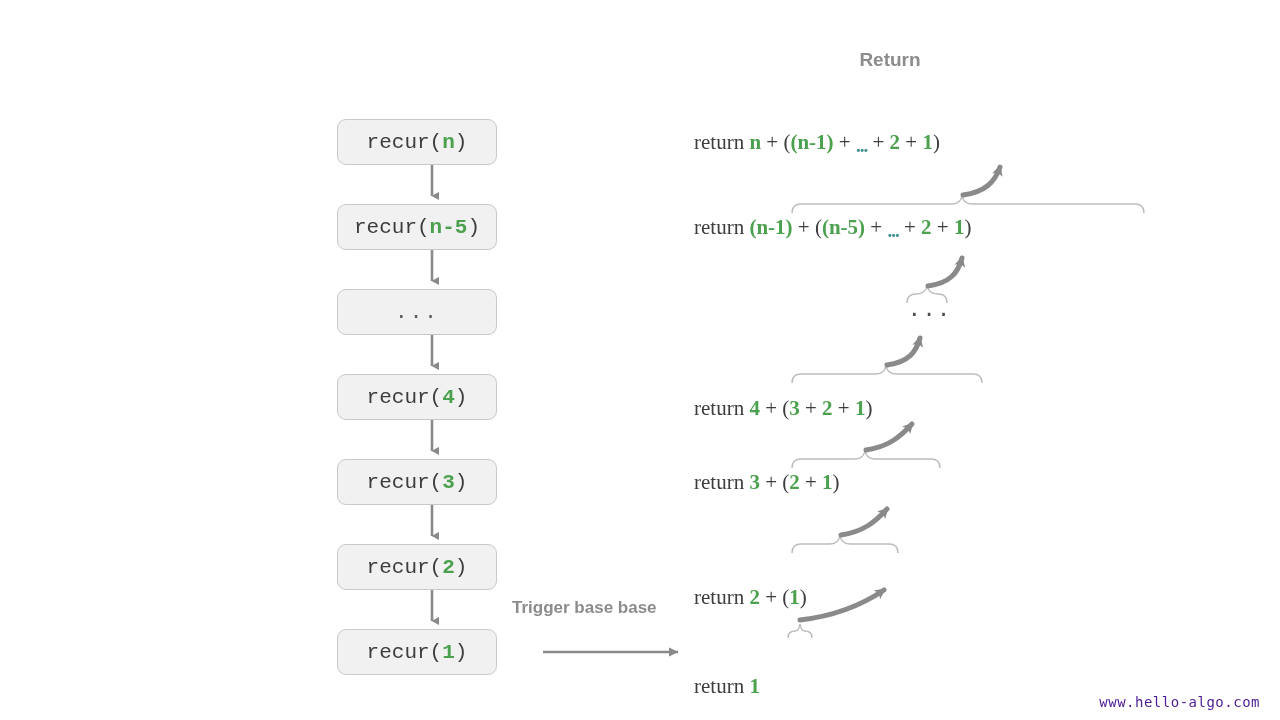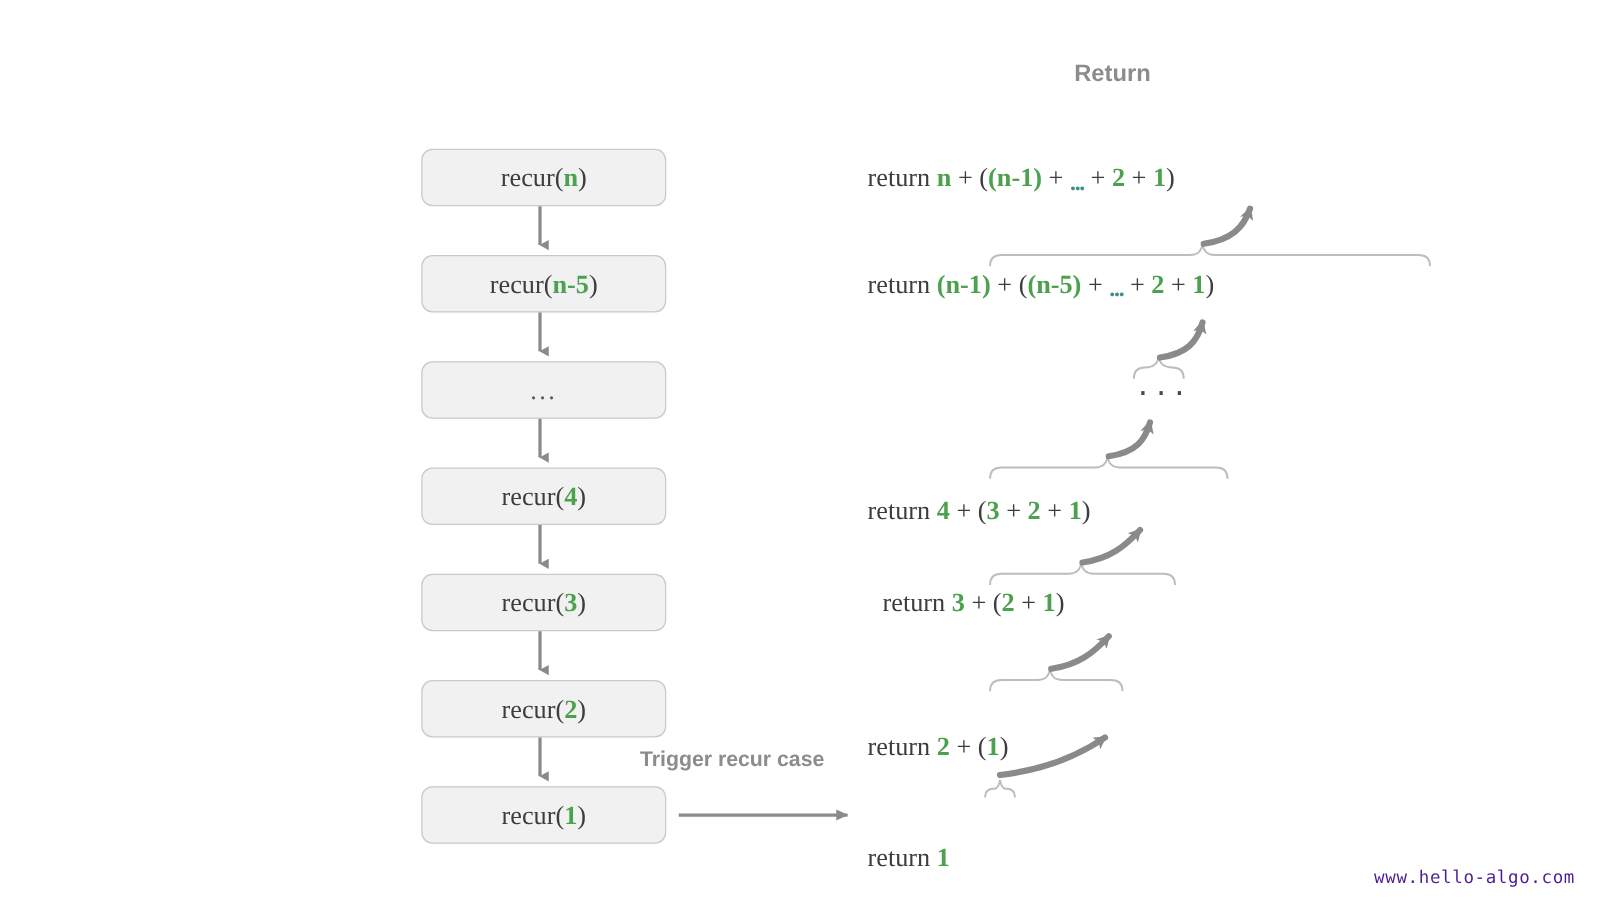--- a/index.html
+++ b/index.html
@@ -26,30 +26,30 @@
     text-align: center;
     white-space: nowrap;
   }
   #header-call  { left: 337px; width: 190px; top: 49px; }
   #header-return{ left: 800px; width: 180px; top: 49px; }
 
   
   .call-box {
     position: absolute;
     left: 337px;
-    width: 196px;
+    width: 160px;
     height: 46px;
     box-sizing: border-box;
     background: #f1f1f1;
     border: 1.4px solid #c9c9c9;
     border-radius: 9px;
     display: flex;
     align-items: center;
     justify-content: center;
-    font-family: Liberation Serif, serif;
+    font-family: Liberation Mono, monospace;
     font-size: 21px;
     color: #3d3d3d;
     letter-spacing: 0px;
     white-space: nowrap;
   }
   .call-box .arg { color: #4ca14e; font-weight: bold; }
   .call-box.dots { font-size: 21px; color: #5a5a5a; letter-spacing: 2px; }
 
   
   .ret-line {
@@ -158,28 +158,28 @@
         <span>recur(</span>
         <span class="arg">1</span>
         <span>)</span>
       </div>
     </div>
 
   <div id="return-column">
       <div class="ret-line" style="top: 128px;"><span class="kw">return </span><span class="g">n</span><span class="op"> + </span><span class="paren">(</span><span class="g">(n-1)</span><span class="op"> + </span><span class="el">...</span><span class="op"> + </span><span class="g">2</span><span class="op"> + </span><span class="g">1</span><span class="paren">)</span></div>
       <div class="ret-line" style="top: 213px;"><span class="kw">return </span><span class="g">(n-1)</span><span class="op"> + </span><span class="paren">(</span><span class="g">(n-5)</span><span class="op"> + </span><span class="el">...</span><span class="op"> + </span><span class="g">2</span><span class="op"> + </span><span class="g">1</span><span class="paren">)</span></div>
       <div class="ret-line" style="top: 394px;"><span class="kw">return </span><span class="g">4</span><span class="op"> + </span><span class="paren">(</span><span class="g">3</span><span class="op"> + </span><span class="g">2</span><span class="op"> + </span><span class="g">1</span><span class="paren">)</span></div>
-      <div class="ret-line" style="top: 468px; margin-left: 12px;"><span class="kw">return </span><span class="g">3</span><span class="op"> + </span><span class="paren">(</span><span class="g">2</span><span class="op"> + </span><span class="g">1</span><span class="paren">)</span></div>
+      <div class="ret-line" style="top: 468px;"><span class="kw">return </span><span class="g">3</span><span class="op"> + </span><span class="paren">(</span><span class="g">2</span><span class="op"> + </span><span class="g">1</span><span class="paren">)</span></div>
       <div class="ret-line" style="top: 553px; margin-top: 30px;"><span class="kw">return </span><span class="g">2</span><span class="op"> + </span><span class="paren">(</span><span class="g">1</span><span class="paren">)</span></div>
       <div class="ret-line" style="top: 672px;"><span class="kw">return </span><span class="g">1</span></div>
     </div>
 
   <div id="return-dots">...</div>
 
-  <div id="trigger-label">Trigger recur case</div>
+  <div id="trigger-label">Trigger base base</div>
 
   <div id="watermark">www.hello-algo.com</div>
 
   <svg id="overlay" viewBox="0 0 1280 720">
     <defs>
       <marker id="arrowDown" markerWidth="9" markerHeight="9" refX="4.5" refY="7.6" orient="auto" markerUnits="userSpaceOnUse">
         <path d="M0.4,0.6 L4.5,8 L8.6,0.6 Z" fill="#8a8a8a"></path>
       </marker>
       <marker id="arrowRight" markerWidth="11" markerHeight="10" refX="9.5" refY="5" orient="auto" markerUnits="userSpaceOnUse">
         <path d="M0.5,0.6 L10,5 L0.5,9.4 Z" fill="#8a8a8a"></path>

